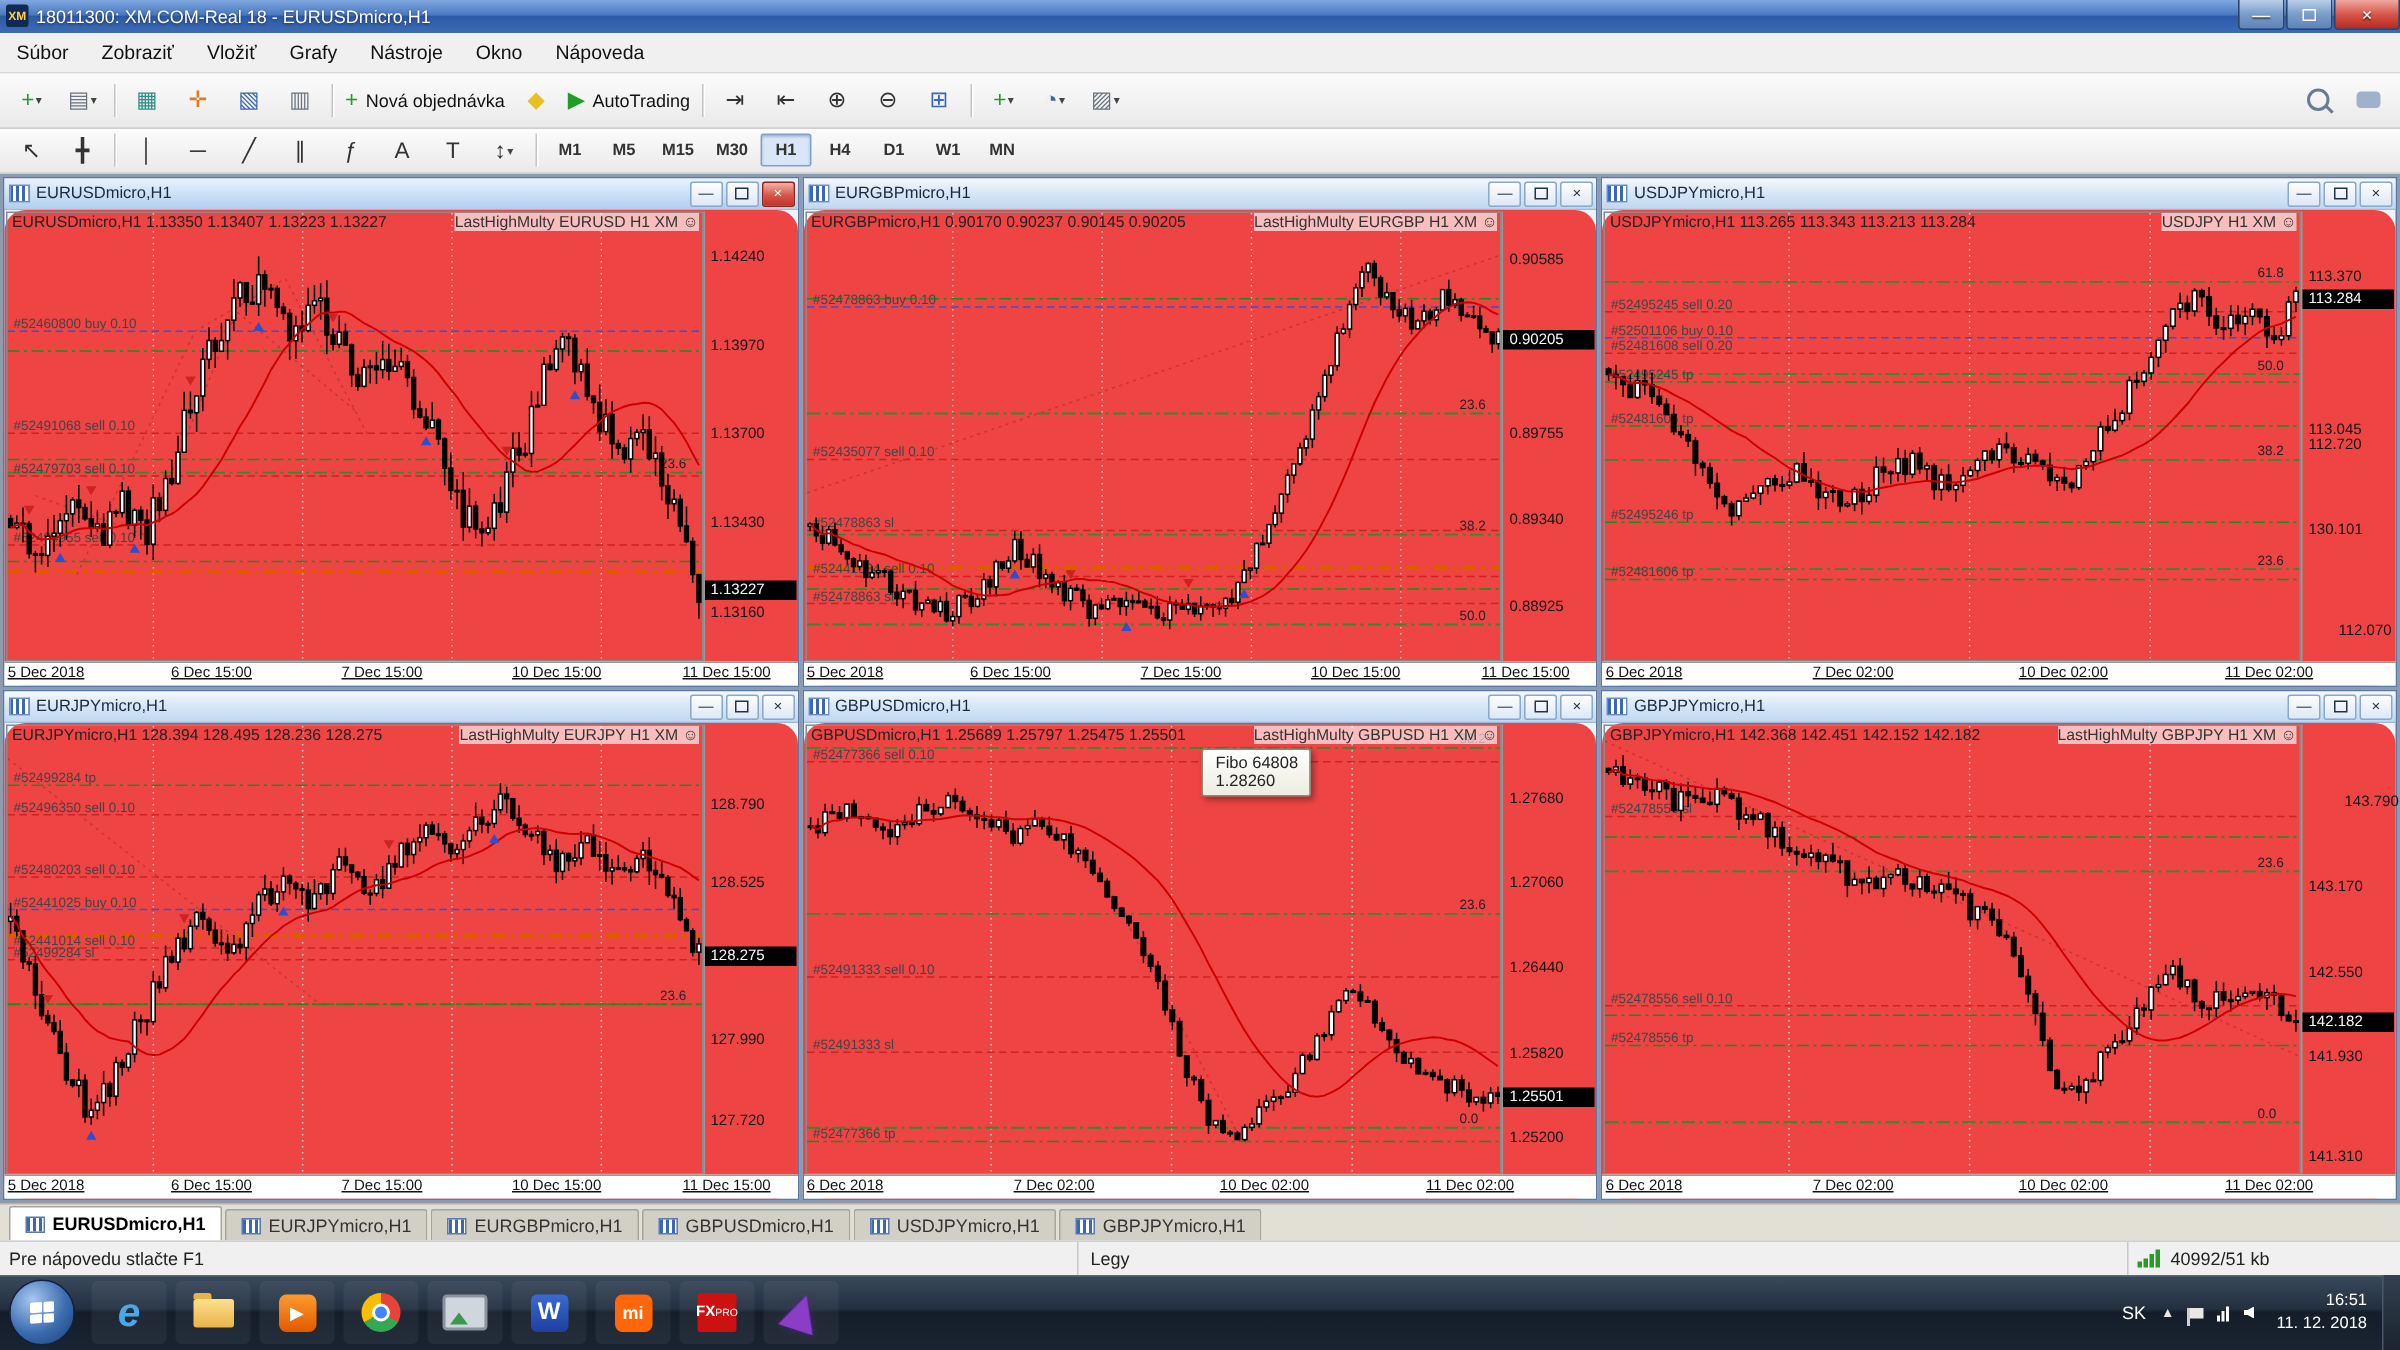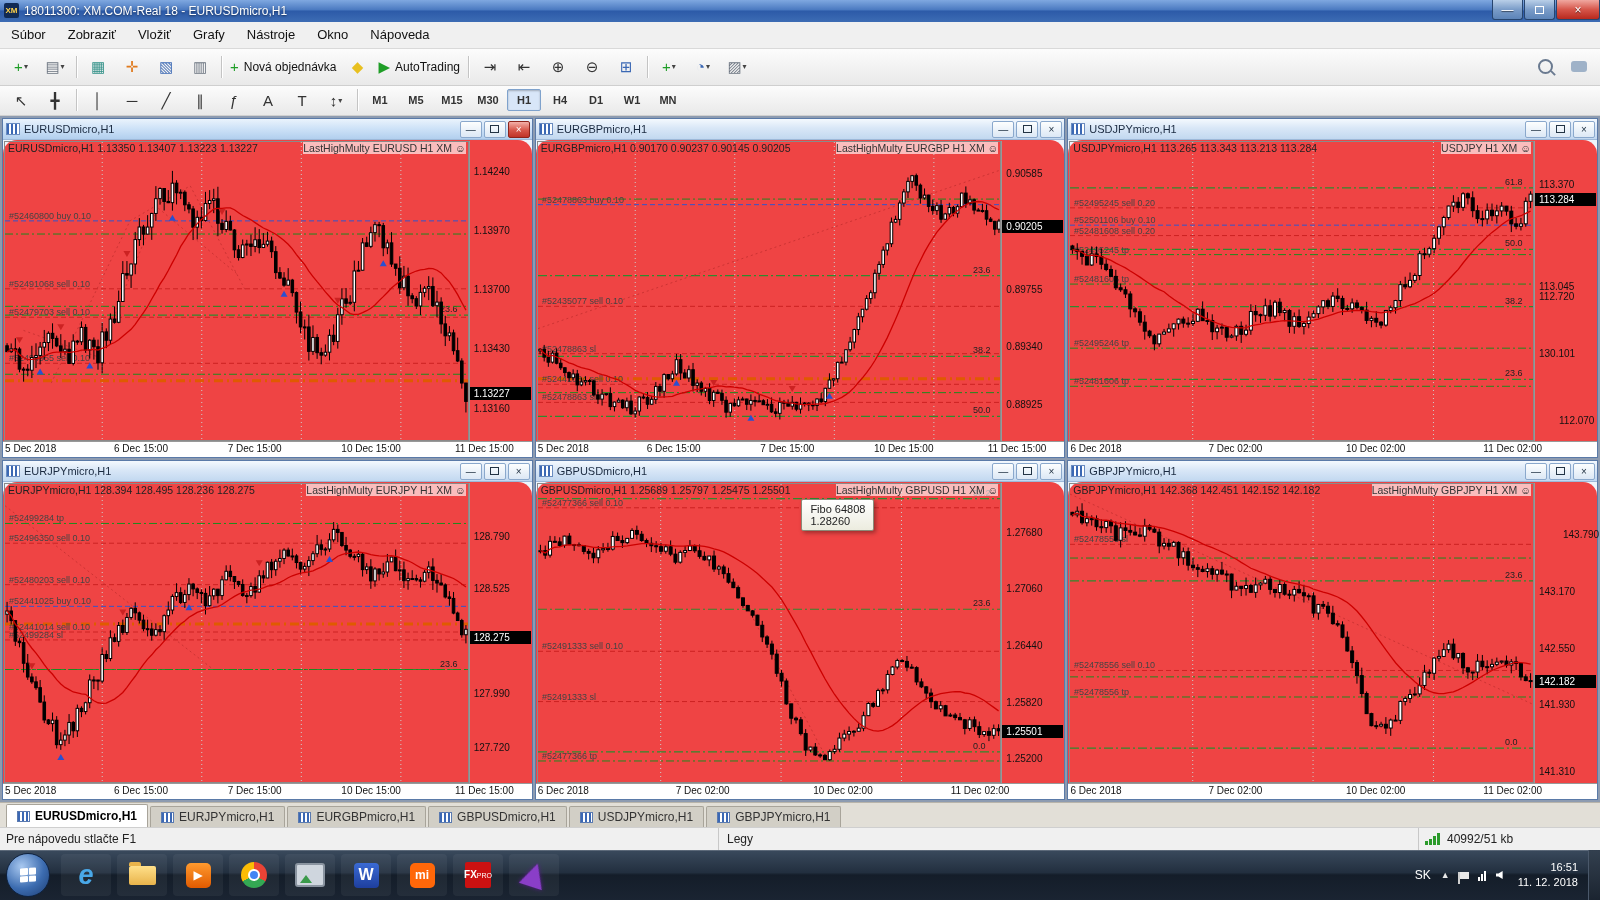--- a/index.html
+++ b/index.html
@@ -50,21 +50,21 @@
   .cwin.active .cb-close{background:linear-gradient(#f3b0a8,#d6564a 55%,#c03328);color:#fff;border-color:#8c241c;}
   .cbody{flex:1;position:relative;background:#ef4444;min-height:0;border-radius:14px;}
   .chead{position:absolute;top:2px;left:5px;font-size:10.5px;color:#222;z-index:6;white-space:nowrap;}
   .cind{position:absolute;top:2px;right:66px;font-size:10.5px;color:#333;z-index:6;white-space:nowrap;background:rgba(255,255,255,.65);}
   .plot{position:absolute;left:1px;top:1px;right:63px;bottom:16px;border:1px solid #8a8a8a;box-sizing:border-box;overflow:hidden;}
   .plot svg{position:absolute;left:0;top:0;}
   .paxis{position:absolute;top:1px;right:0;width:62px;bottom:16px;border-left:1px solid #999;font-size:10px;color:#111;}
   .pl{position:absolute;left:4px;}
   .cpx{position:absolute;left:0;right:1px;background:#000;color:#fff;padding-left:4px;line-height:13px;height:13px;}
   .taxis{position:absolute;left:0;right:0;bottom:0;height:15px;border-top:1px solid #999;font-size:10px;color:#111;background:#fff;}
-  .tl{position:absolute;top:1px;white-space:nowrap;}
+  .tl{position:absolute;top:1px;white-space:nowrap;text-decoration:underline;}
   .fibtip{position:absolute;z-index:8;background:linear-gradient(#ffffff,#ececdf);border:1px solid #8a8a78;box-shadow:2px 2px 4px rgba(0,0,0,.35);font-size:11px;color:#222;padding:3px 8px;border-radius:2px;}
 
   
   .tabsbar{height:24px;background:#e2dfd7;border-top:1px solid #b8b4aa;display:flex;align-items:flex-end;padding-left:6px;}
   .tab{height:20px;display:flex;align-items:center;font-size:12px;color:#333;background:#d2cfc6;border:1px solid #a8a49a;border-bottom:none;padding:0 10px;margin-right:2px;border-radius:2px 2px 0 0;}
   .tab.active{background:#fff;height:22px;font-weight:bold;color:#000;}
   .tabicon{width:11px;height:9px;margin-right:5px;border:1px solid #5a7ab0;background-image:repeating-linear-gradient(90deg,#3b68b4 0 2px,#fff 2px 4px);}
 
   
   .statusbar{height:22px;background:#f0f0f0;border-top:1px solid #cfcfcf;display:flex;align-items:center;font-size:12px;color:#222;}

